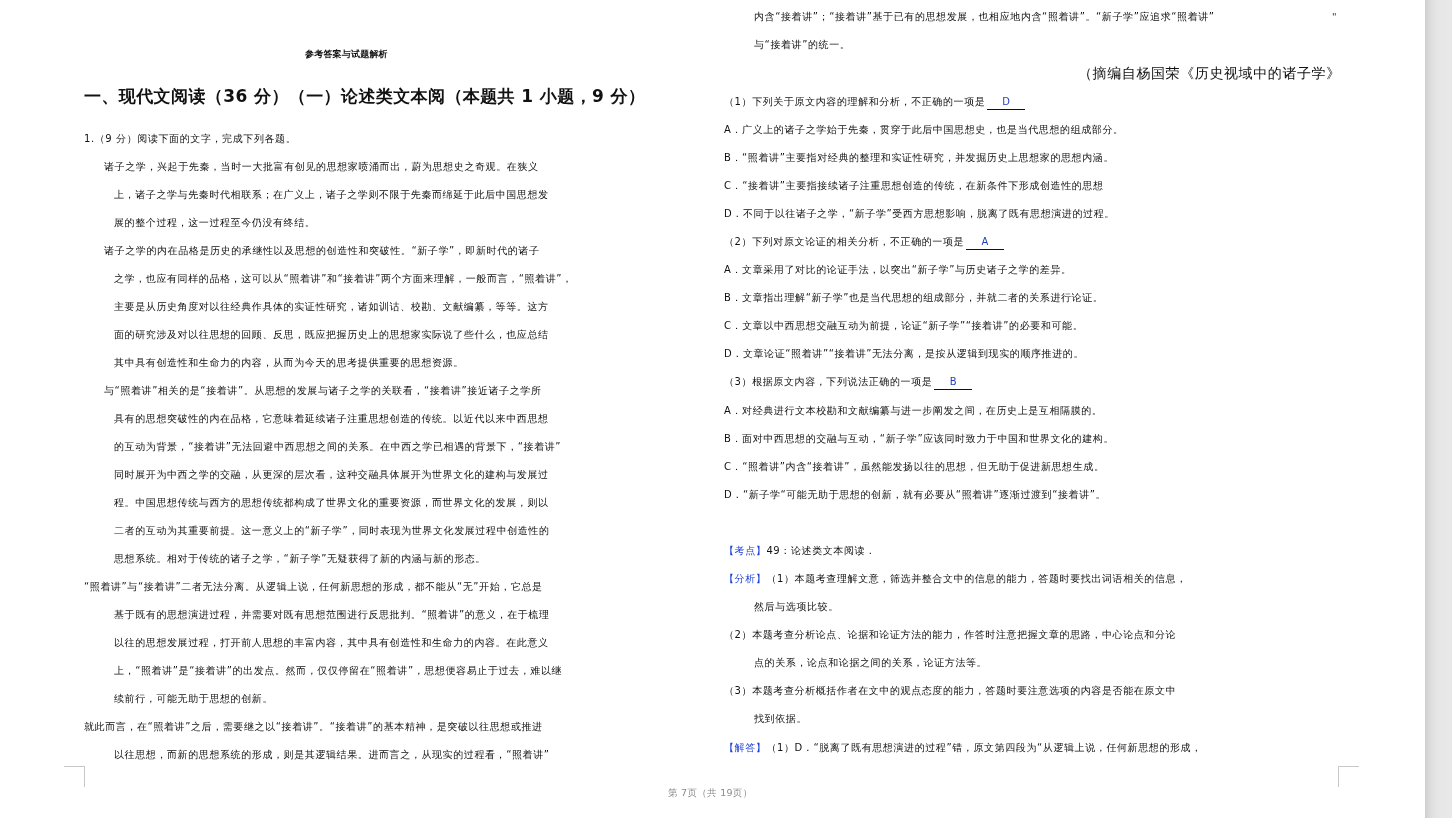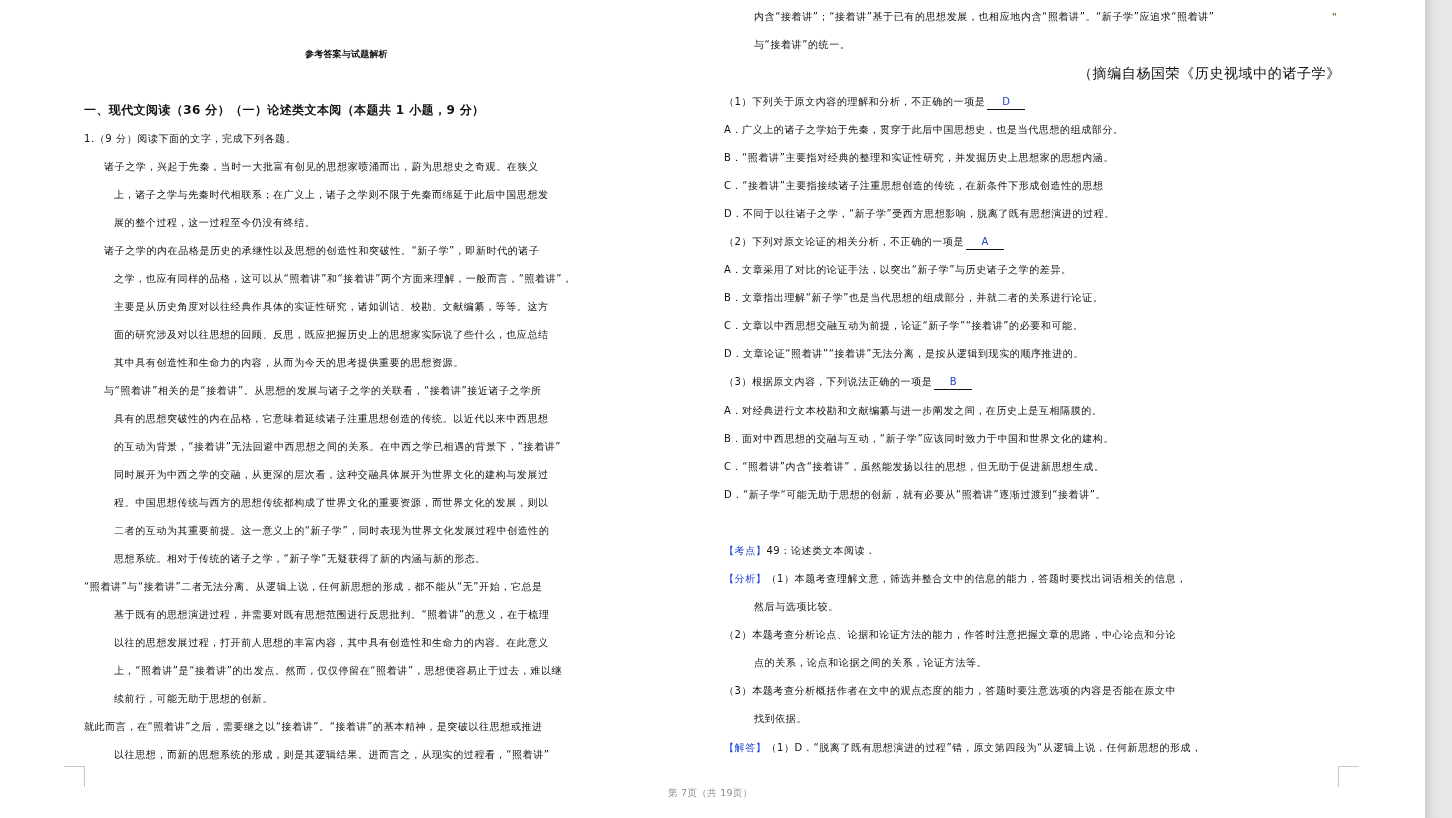--- a/index.html
+++ b/index.html
@@ -28,22 +28,22 @@
   .ind2 { left: 30px; }
   .title {
     position: absolute; left: 112px; top: 10px; white-space: nowrap;
     font-size: 19px; font-weight: bold; letter-spacing: 0.5px;
   }
   .subtitle {
     position: absolute; left: 265px; top: 48px; white-space: nowrap;
     font-size: 9px; font-weight: bold; letter-spacing: 0.2px; margin-left: 40px;
   }
   .section-head {
-    position: absolute; left: 0; top: 102px; white-space: nowrap;
-    font-size: 12px; font-weight: bold; letter-spacing: 0.4px;
+    position: absolute; left: 0; top: 85px; white-space: nowrap;
+    font-size: 17px; font-weight: bold; letter-spacing: 0.4px;
   }
   .source { position: absolute; left: 354px; top: 65px; white-space: nowrap; font-size: 14px; letter-spacing: 0.6px; text-align: center; }
   .answer-blank {
     display: inline-block; border-bottom: 1px solid #111; min-width: 38px;
     text-align: center; color: #1f3fbf; line-height: 15px; margin-left: 2px;
   }
   .tag { color: #1a3fd6; margin-top: 27px; }
   .crop-mark { position: absolute; border-color: #c8c8c8; border-style: solid; width: 20px; height: 20px; }
   .crop-bl { left: 64px; top: 766px; border-width: 1px 1px 0 0; }
   .crop-br { left: 1338px; top: 766px; border-width: 1px 0 0 1px; }

